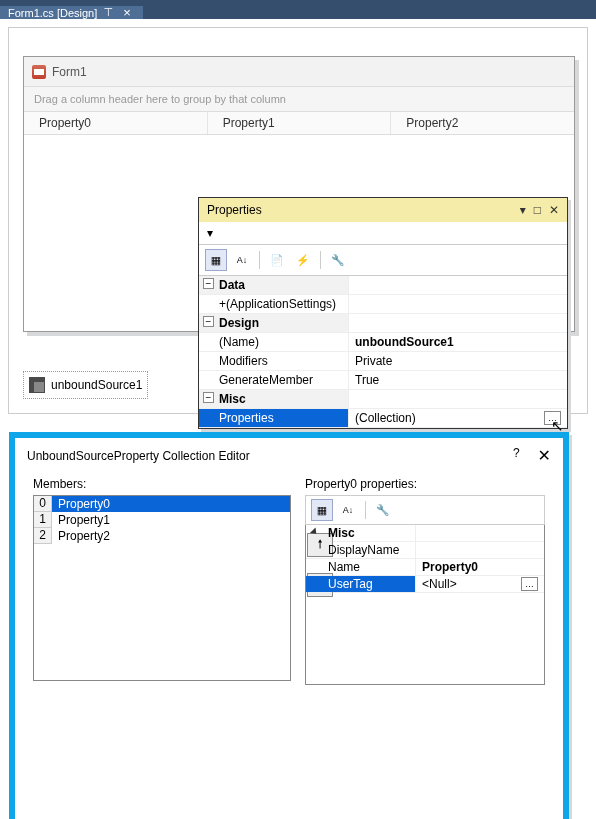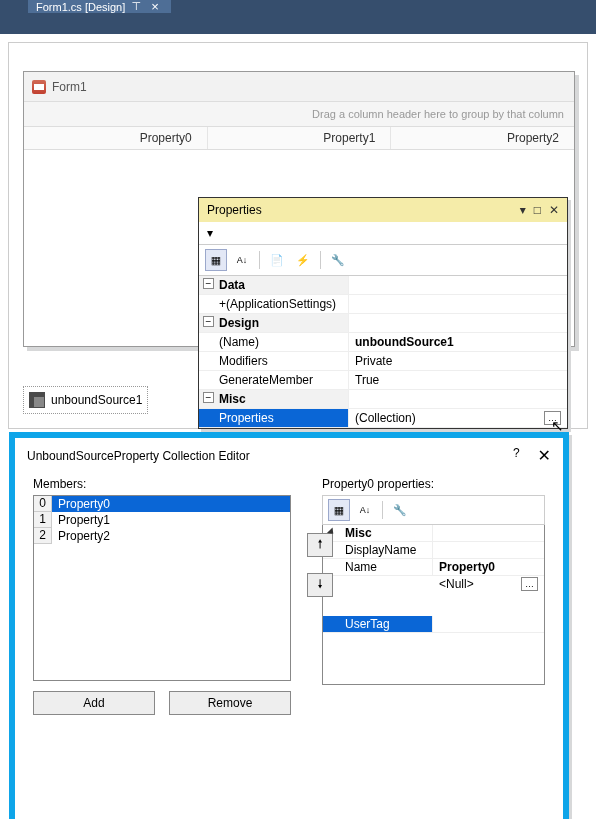--- a/index.html
+++ b/index.html
@@ -1,26 +1,26 @@
 <!DOCTYPE html>
 <html><head>
 <meta charset="utf-8">
 <style>
 * { box-sizing: border-box; margin: 0; padding: 0; font-family: 'Segoe UI', Tahoma, sans-serif; }
 body { background: #fff; position: relative; width: 596px; height: 819px; }
 
 
-.tab-bar { background: #364e6d; height: 34px; display: flex; align-items: flex-start; padding-left: 28px; }
+.tab-bar { background: #364e6d; height: 19px; display: flex; align-items: flex-end; }
 .tab { background: #4e6e96; color: #fff; padding: 0 8px; font-size: 11px; display: flex; align-items: center; gap: 6px; }
 .pin { width: 10px; height: 10px; display: flex; align-items: center; justify-content: center; }
 .tab .x { font-size: 13px; line-height: 1; padding: 0 4px; }
 
 
 .designer { border: 1px solid #ccc; margin: 8px; position: relative; height: 387px; }
-.form-window { position: absolute; top: 28px; left: 14px; width: 552px; height: 276px; border: 1px solid #999; background: #fff; box-shadow: 4px 4px 0 #d7d8d9; text-align: right; }
+.form-window { position: absolute; top: 28px; left: 14px; width: 552px; height: 276px; border: 1px solid #999; background: #fff; box-shadow: 4px 4px 0 #d7d8d9; }
 .form-title { background: #f2f2f2; height: 30px; display: flex; align-items: center; padding: 0 8px; gap: 6px; font-size: 12px; color: #555; border-bottom: 1px solid #ddd; }
 .form-icon { width: 14px; height: 14px; background: linear-gradient(#d16a55, #c14030); border-radius: 2px; position: relative; }
 .form-icon::after { content: ''; position: absolute; top: 4px; left: 2px; width: 10px; height: 6px; background: #fff; }
 .group-header { background: #f5f5f5; border-bottom: 1px solid #ddd; padding: 6px 10px; font-size: 11px; color: #999; }
 .grid-headers { display: flex; background: #fafafa; border-bottom: 1px solid #ddd; }
 .grid-col { flex: 1; padding: 4px 15px; font-size: 12px; color: #333; border-right: 1px solid #e5e5e5; }
 .grid-col:last-child { border-right: none; }
 .component-tray { position: absolute; bottom: 14px; left: 14px; display: flex; align-items: center; gap: 6px; border: 1px dotted #999; padding: 5px; font-size: 12px; }
 .comp-icon { width: 16px; height: 16px; background: #4a4a4a; position: relative; }
 .comp-icon::after { content: ''; position: absolute; top: 5px; left: 5px; width: 10px; height: 10px; background: #888; }
@@ -43,41 +43,41 @@
 .cat { background: #f2f2f2; font-weight: 700; padding-left: 20px; position: relative; }
 .cat .exp { position: absolute; left: 4px; top: 2px; width: 11px; height: 11px; border: 1px solid #888; background: #fff; text-align: center; line-height: 9px; font-size: 10px; font-weight: normal; }
 .prop-row.sel .prop-key { background: #0a66d6; color: #fff; }
 .prop-row.sel .prop-val { background: #fff; }
 .dots { border: 1px solid #888; padding: 0 3px; font-size: 9px; line-height: 1; height: 14px; display: flex; align-items: center; }
 
 
 .dlg { position: absolute; top: 432px; left: 9px; width: 560px; height: 438px; border: 6px solid #0ea5e9; background: #fff; box-shadow: 3px 3px 0 #d7d8d9; z-index: 10; }
 .dlg-title { padding: 8px 12px; font-size: 12px; display: flex; justify-content: space-between; align-items: center; }
 .dlg-title .x { font-size: 16px; }
-.dlg-body { padding: 4px 18px 12px; display: flex; gap: 31px; }
+.dlg-body { padding: 4px 18px 12px; display: flex; gap: 14px; }
 .col-left { width: 258px; }
 .col-right { flex: 1; }
 .lbl { font-size: 12px; margin-bottom: 4px; display: block; }
 .members { border: 1px solid #888; height: 186px; background: #fff; }
 .mem-row { display: flex; font-size: 12px; }
 .mem-idx { width: 18px; text-align: center; border-right: 1px solid #ccc; border-bottom: 1px solid #ccc; background: #f2f2f2; }
 .mem-txt { flex: 1; padding: 1px 6px; }
 .mem-row.sel .mem-txt { background: #0a66d6; color: #fff; }
 .arrows { position: absolute; left: 292px; top: 60px; display: flex; flex-direction: column; gap: 16px; }
 .arrow-btn { width: 26px; height: 24px; border: 1px solid #888; background: #eee; display: flex; align-items: center; justify-content: center; font-size: 12px; }
 .addrem { display: flex; gap: 14px; margin-top: 10px; }
 .addrem button { flex: 1; padding: 4px; font-size: 12px; border: 1px solid #888; background: #eee; }
 .right-toolbar { border: 1px solid #ccc; padding: 3px 5px; display: flex; gap: 4px; align-items: center; margin-bottom: 0; }
 .right-grid { border: 1px solid #888; border-top: none; height: 160px; }
 .rg-row { display: flex; font-size: 12px; border-bottom: 1px solid #eee; }
 .rg-key { width: 110px; padding: 1px 5px 1px 22px; border-right: 1px solid #eee; position: relative; }
 .rg-val { flex: 1; padding: 1px 6px; display: flex; justify-content: space-between; }
 .rg-cat { font-weight: 700; position: relative; }
 .rg-cat .tri { position: absolute; left: 6px; top: 3px; width: 0; height: 0; border-left: 5px solid #333; border-top: 4px solid transparent; border-bottom: 4px solid transparent; transform: rotate(45deg); }
-.rg-row.sel .rg-key { background: #0a66d6; color: #fff; margin-top: 40px; }
+.rg-row.sel .rg-key { background: #0a66d6; color: #fff; }
 .dlg-foot { position: absolute; bottom: 12px; right: 18px; display: flex; gap: 10px; margin-left: 39px; }
 .dlg-foot button { width: 80px; padding: 3px; font-size: 12px; border: 1px solid #888; background: #eee; }
 .dlg-foot button.primary { border: 2px solid #1a6fd8; background: #fff; }
 .cursor { position: absolute; top: 219px; left: 352px; font-size: 15px; z-index: 7; pointer-events: none; }
 </style>
 </head>
 <body>
 
 <div class="tab-bar">
   <div class="tab">
@@ -193,24 +193,20 @@
           </div>
           <div class="mem-row">
             <div class="mem-idx">1</div>
             <div class="mem-txt">Property1</div>
           </div>
           <div class="mem-row">
             <div class="mem-idx">2</div>
             <div class="mem-txt">Property2</div>
           </div>
         </div>
-      <div class="addrem">
-        <button>Add</button>
-        <button>Remove</button>
-      </div>
     </div>
     <div class="arrows">
       <div class="arrow-btn">🠕</div>
       <div class="arrow-btn">🠗</div>
     </div>
     <div class="col-right">
       <span class="lbl">Property0 properties:</span>
       <div class="right-toolbar">
         <div class="tbtn active">▦</div>
         <div class="tbtn" style="font-size:9px;">A↓</div>

